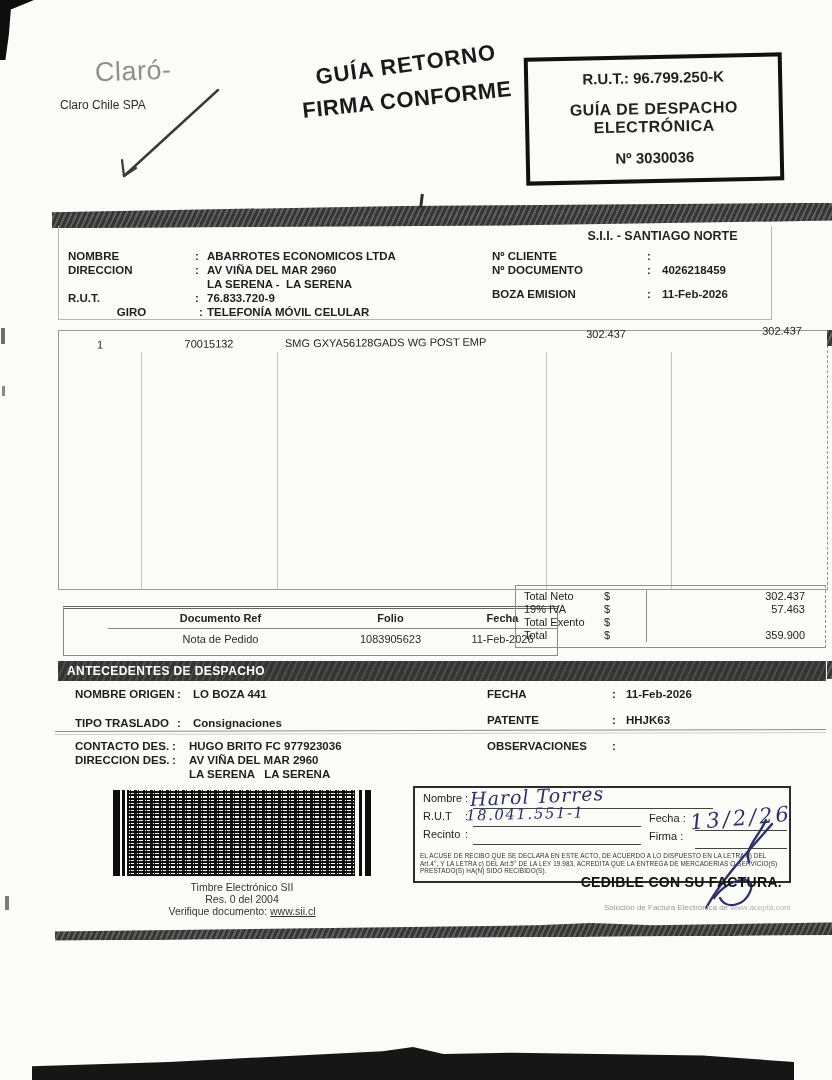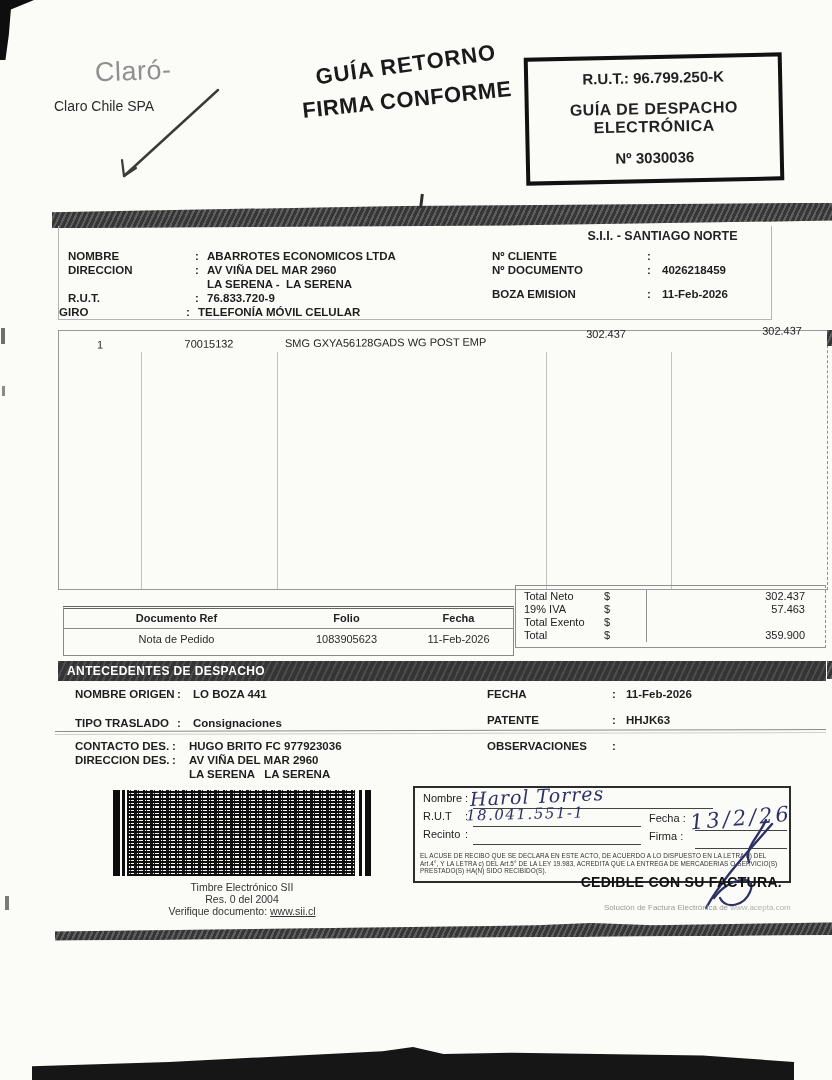--- a/index.html
+++ b/index.html
@@ -59,21 +59,21 @@
        clip-path:polygon(0 0,100% 0,32% 16%,26% 58%,16% 100%,0 100%);"></div>
   <div class="abs" style="left:1px;top:328px;width:4px;height:16px;background:#6e6e6e;"></div>
   <div class="abs" style="left:2px;top:386px;width:3px;height:10px;background:#8a8a8a;"></div>
   <div class="abs" style="left:5px;top:896px;width:4px;height:14px;background:#7a7a7a;"></div>
 
   <div class="abs" style="left:95px;top:56px;font-size:27px;color:#8f8f8f;letter-spacing:.5px;transform:rotate(-2deg);">Claró-</div>
   <svg class="abs" style="left:98px;top:84px;" width="132" height="108" viewBox="0 0 132 108">
     <path d="M120,6 L26,92" stroke="#3a3a3a" stroke-width="2.4" fill="none" stroke-linecap="round"></path>
     <path d="M26,92 L38,84 M26,92 L24,76" stroke="#3a3a3a" stroke-width="2.2" fill="none" stroke-linecap="round"></path>
   </svg>
-  <div class="abs" style="left:54px;top:98px;font-size:14px;color:#2c2c2c;">Claro Chile SPA</div>
+  <div class="abs" style="left:60px;top:98px;font-size:12px;color:#2c2c2c;">Claro Chile SPA</div>
 
   <div class="abs" style="left:315px;top:52px;font-size:22px;font-weight:bold;color:#1a1a1a;letter-spacing:1px;transform:rotate(-8deg);">GUÍA RETORNO</div>
   <div class="abs" style="left:302px;top:87px;font-size:22px;font-weight:bold;color:#1a1a1a;letter-spacing:.5px;transform:rotate(-6deg);">FIRMA CONFORME</div>
 
   <div class="abs" style="left:525px;top:55px;width:250px;height:120px;border:4px solid #111;transform:rotate(-1.2deg);text-align:center;">
     <div style="margin-top:10px;font-size:15px;font-weight:bold;">R.U.T.: 96.799.250-K</div>
     <div style="margin-top:14px;font-size:16px;font-weight:bold;letter-spacing:.5px;">GUÍA DE DESPACHO</div>
     <div style="font-size:16px;font-weight:bold;letter-spacing:.5px;">ELECTRÓNICA</div>
     <div style="margin-top:13px;font-size:15px;font-weight:bold;">Nº 3030036</div>
   </div>
@@ -90,21 +90,21 @@
   </div>
   <div class="abs field g-client" style="left:68px;top:264px;">
     <span class="lab">DIRECCION</span><span class="sep">:</span><span class="val">AV VIÑA DEL MAR 2960</span>
   </div>
   <div class="abs field g-client" style="left:68px;top:278px;">
     <span class="lab"></span><span class="sep"></span><span class="val">LA SERENA -  LA SERENA</span>
   </div>
   <div class="abs field g-client" style="left:68px;top:292px;">
     <span class="lab">R.U.T.</span><span class="sep">:</span><span class="val">76.833.720-9</span>
   </div>
-  <div class="abs field g-client" style="left:59px;top:306px;">
+  <div class="abs field g-client" style="left:68px;top:306px;text-align:center;">
     <span class="lab">GIRO</span><span class="sep">:</span><span class="val">TELEFONÍA MÓVIL CELULAR</span>
   </div>
 
   <div class="abs field g-clientr" style="left:492px;top:250px;">
     <span class="lab">Nº CLIENTE</span><span class="sep">:</span><span class="val"></span>
   </div>
   <div class="abs field g-clientr" style="left:492px;top:264px;">
     <span class="lab">Nº DOCUMENTO</span><span class="sep">:</span><span class="val">4026218459</span>
   </div>
   <div class="abs field g-clientr" style="left:492px;top:288px;">
@@ -119,21 +119,21 @@
     <div class="irow" style="margin-top:5px;transform:rotate(-.4deg);">
       <span class="c1">1</span>
       <span class="c2">70015132</span>
       <span class="c3">SMG GXYA56128GADS WG POST EMP</span>
       <span class="c4" style="position:relative;top:-7px;">302.437</span>
       <span class="c5" style="position:relative;top:-9px;">302.437</span>
     </div>
   </div>
   <div class="abs hatch-dark" style="left:827px;top:330px;width:5px;height:16px;"></div>
 
-  <div class="abs rtable" style="left:63px;top:606px;width:449px;height:46px;">
+  <div class="abs rtable" style="left:63px;top:606px;width:449px;height:46px;padding-left:44px;">
     <div class="rrow" style="height:19px;line-height:19px;font-weight:bold;border-bottom:1px solid #8a8a8a;">
       <span class="r1">Documento Ref</span>
       <span class="r2">Folio</span>
       <span class="r3">Fecha</span>
     </div>
     <div class="rrow" style="margin-top:4px;color:#2a2a2a;">
       <span class="r1">Nota de Pedido</span>
       <span class="r2">1083905623</span>
       <span class="r3">11-Feb-2026</span>
     </div>

